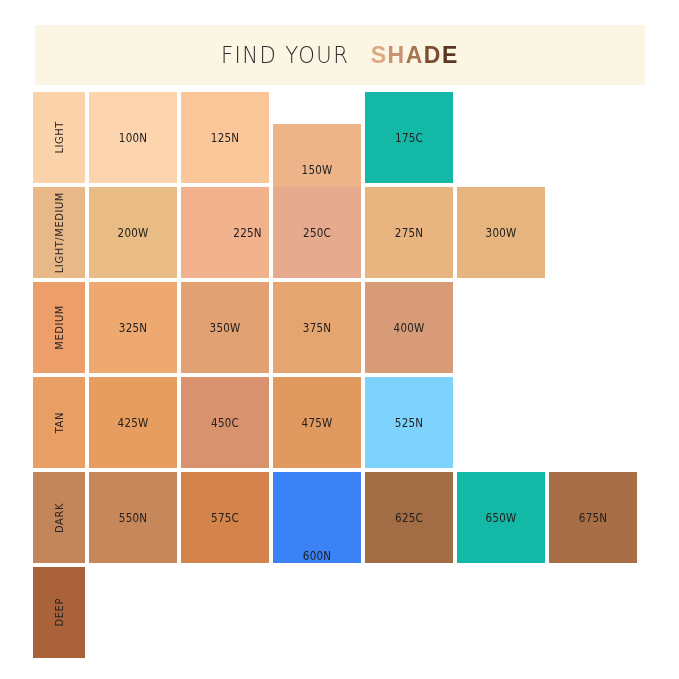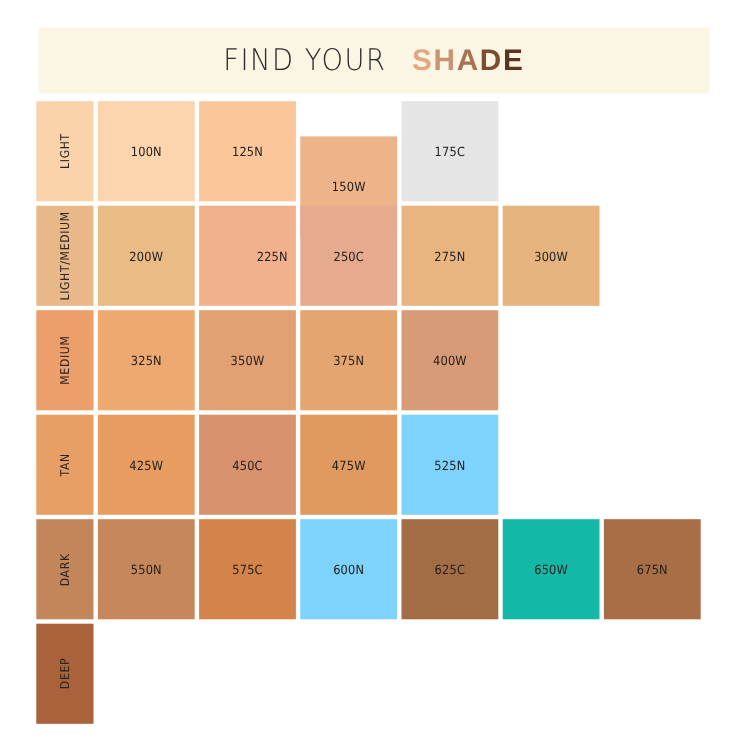--- a/index.html
+++ b/index.html
@@ -30,21 +30,21 @@
     top: 25px;
     width: 610px;
     height: 60px;
     background: #fbf5e4;
     display: flex;
     align-items: center;
     justify-content: center;
     box-sizing: border-box;
   }
   .title {
-    font-size: 27px;
+    font-size: 23px;
     letter-spacing: 1.5px;
     white-space: nowrap;
     line-height: 1;
     display: flex;
     align-items: flex-end;
   }
   .title-plain {
     color: #2b2b2b;
     font-weight: 300;
     font-family: "DejaVu Sans", sans-serif;
@@ -141,21 +141,21 @@
         <div class="swatches">
           <div class="swatch" style="background: rgb(252, 212, 174);">
             <span class="swatch-code">100N</span>
           </div>
           <div class="swatch" style="background: rgb(251, 199, 154);">
             <span class="swatch-code">125N</span>
           </div>
           <div class="swatch" style="background: rgb(237, 179, 137); margin-top: 32px;">
             <span class="swatch-code">150W</span>
           </div>
-          <div class="swatch" style="background: #e5e5e5;">
+          <div class="swatch" style="background: #14b8a6;">
             <span class="swatch-code">175C</span>
           </div>
         </div>
       </div>
       <div class="grid-row">
         <div class="row-label-cell" style="background: rgb(232, 184, 137);">
           <span class="row-label-text">LIGHT/MEDIUM</span>
         </div>
         <div class="swatches">
           <div class="swatch" style="background: rgb(233, 187, 133);">
@@ -217,21 +217,21 @@
         <div class="row-label-cell" style="background: rgb(195, 133, 90);">
           <span class="row-label-text">DARK</span>
         </div>
         <div class="swatches">
           <div class="swatch" style="background: rgb(198, 135, 90);">
             <span class="swatch-code">550N</span>
           </div>
           <div class="swatch" style="background: rgb(212, 131, 74);">
             <span class="swatch-code">575C</span>
           </div>
-          <div class="swatch" style="background: #7dd3fc;">
+          <div class="swatch" style="background: #3b82f6; align-items: flex-end;">
             <span class="swatch-code">600N</span>
           </div>
           <div class="swatch" style="background: rgb(162, 108, 68);">
             <span class="swatch-code">625C</span>
           </div>
           <div class="swatch" style="background: #14b8a6;">
             <span class="swatch-code">650W</span>
           </div>
           <div class="swatch" style="background: rgb(168, 110, 70);">
             <span class="swatch-code">675N</span>

